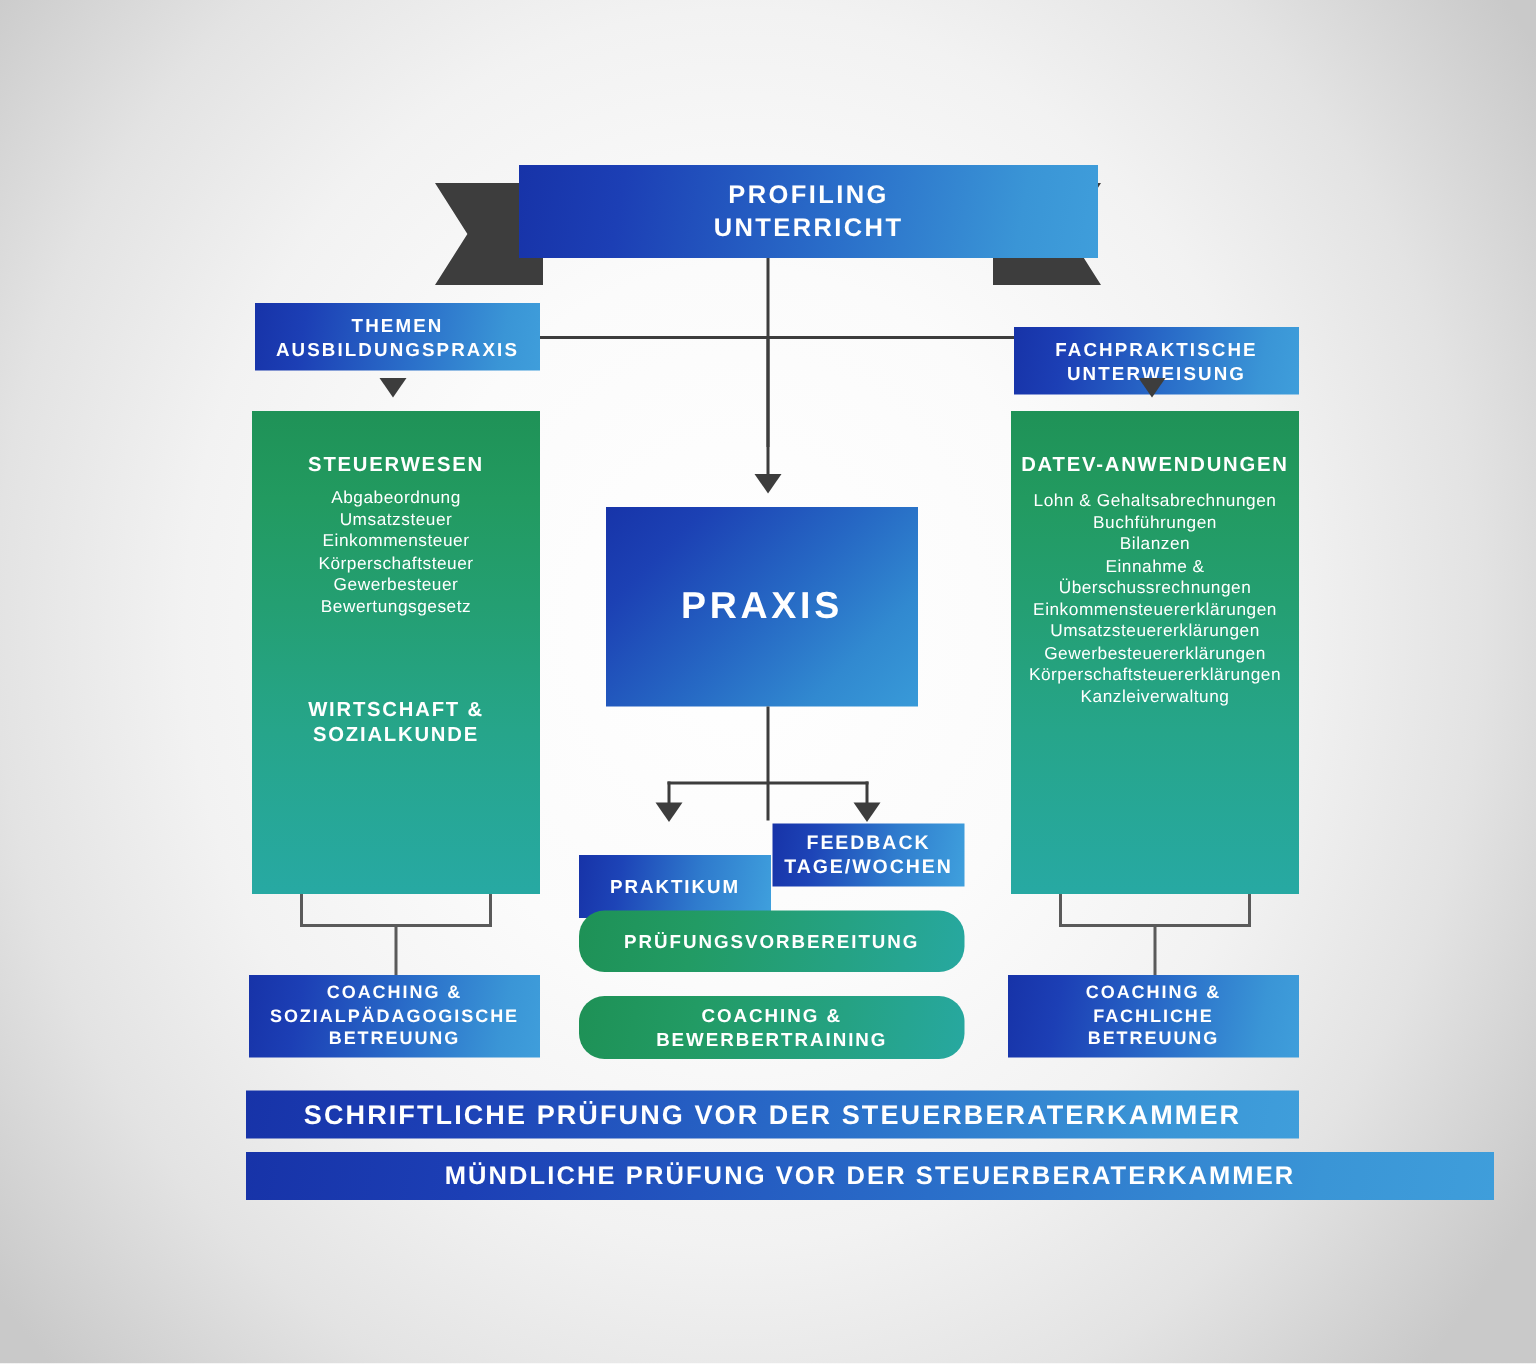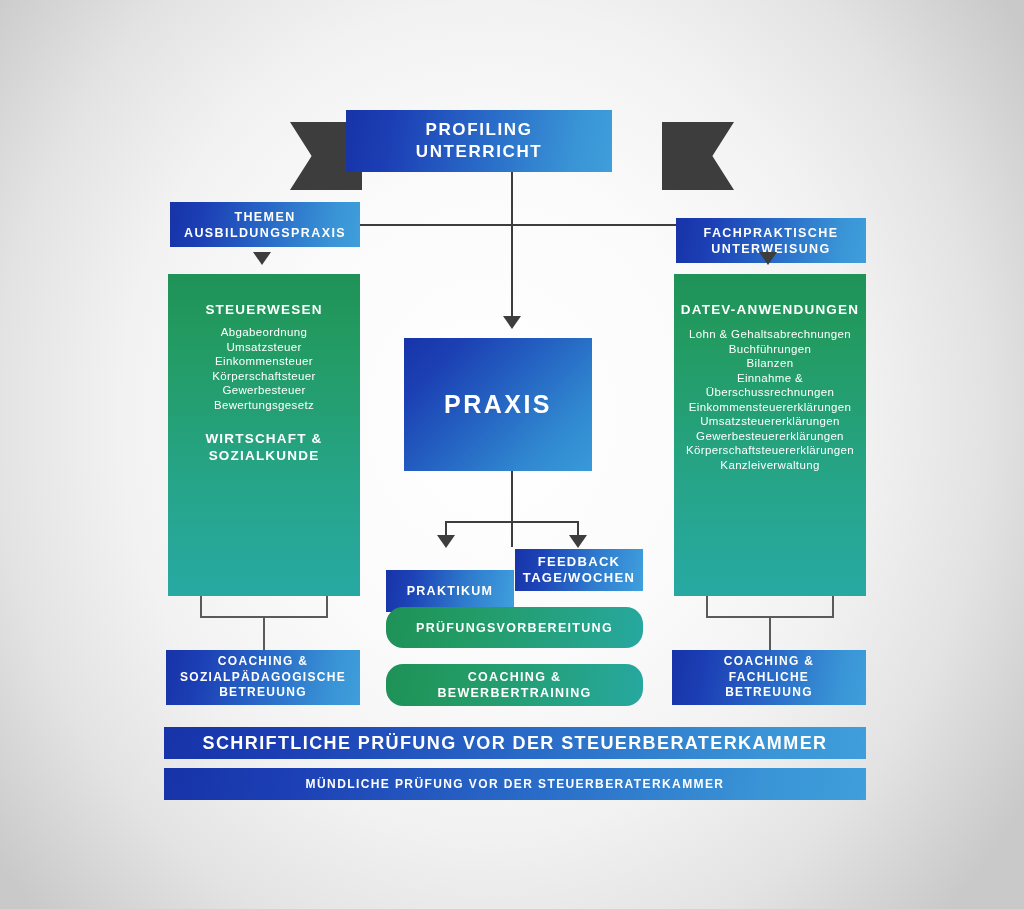--- a/index.html
+++ b/index.html
@@ -28,21 +28,21 @@
     display: flex;
     flex-direction: column;
     align-items: center;
     justify-content: center;
     text-align: center;
     color: #ffffff;
     letter-spacing: 1.1px;
   }
   .blue-grad   { background: linear-gradient(100deg, #1733a8 0%, #1c3fb5 18%, #2a6ec9 55%, #3a95d6 86%, #3f9edb 100%); }
   .blue-grad-2 { background: linear-gradient(100deg, #1733a8 0%, #1d44b7 22%, #2f7bcd 62%, #3fa0dd 100%); }
-  .green-grad  { background: linear-gradient(180deg, #1f9257 0%, #229a60 18%, #249f72 40%, #26a58a 66%, #27a9a3 100%); }
+  .green-grad  { background: linear-gradient(180deg, #1f9257 0%, #229a60 18%, #249f72 40%, #26a58a 66%, #27a9a3 100%); gap: 34px; }
   .green-grad-h{ background: linear-gradient(100deg, #1e9156 0%, #229b64 30%, #25a283 68%, #27a8a0 100%); border-radius: 17px; }
   .praxis-grad { background: linear-gradient(135deg, #1734a9 0%, #1c41b4 20%, #2668c4 52%, #3189d0 78%, #389ad8 100%); }
 
   .title-bold {
     font-weight: bold;
   }
 
   
   #banner-wrap { position: absolute; left: 290px; top: 110px; width: 444px; height: 80px; }
   .ribbon-tail {
@@ -56,21 +56,21 @@
     left: 0px;
     clip-path: polygon(0% 0%, 100% 0%, 100% 100%, 0% 100%, 30% 50%);
   }
   #ribbon-tail-right {
     right: 0px;
     clip-path: polygon(0% 0%, 100% 0%, 70% 50%, 100% 100%, 0% 100%);
   }
   #banner {
     left: 56px;
     top: 0px;
-    width: 266px;
+    width: 386px;
     height: 62px;
     font-size: 17px;
     line-height: 22px;
     letter-spacing: 1.6px;
   }
 
   
   .line {
     position: absolute;
     background: #3d3d3d;
@@ -176,21 +176,21 @@
         <div>Überschussrechnungen</div>
         <div>Einkommensteuererklärungen</div>
         <div>Umsatzsteuererklärungen</div>
         <div>Gewerbesteuererklärungen</div>
         <div>Körperschaftsteuererklärungen</div>
         <div>Kanzleiverwaltung</div>
       </div>
     </div>
   </div>
 
-  <div class="box praxis-grad title-bold" style="left:404px; top:338px; width:188px; height:133px; font-size:25px; letter-spacing:2.5px;text-align:right;">
+  <div class="box praxis-grad title-bold" style="left:404px; top:338px; width:208px; height:133px; font-size:25px; letter-spacing:2.5px;text-align:right;">
     <span>PRAXIS</span>
   </div>
 
   <div class="line vline" style="left:511px; top:471px; height:76px;"></div>
   <div class="line hline" style="left:445px; top:521px; width:134px;"></div>
   <div class="line vline" style="left:445px; top:521px; height:17px;"></div>
   <div class="line vline" style="left:577px; top:521px; height:17px;"></div>
   <div class="arrow-down" style="left:437px; top:535px;"></div>
   <div class="arrow-down" style="left:569px; top:535px;"></div>
 
@@ -224,17 +224,17 @@
   </div>
   <div class="box blue-grad title-bold" style="left:672px; top:650px; width:194px; height:55px; font-size:12px; line-height:15.5px; letter-spacing:1.3px;">
     <span>COACHING &amp;</span>
     <span>FACHLICHE</span>
     <span>BETREUUNG</span>
   </div>
 
   <div class="box blue-grad title-bold" style="left:164px; top:727px; width:702px; height:32px; font-size:18px; letter-spacing:1.4px;">
     <span>SCHRIFTLICHE PRÜFUNG VOR DER STEUERBERATERKAMMER</span>
   </div>
-  <div class="box blue-grad title-bold" style="left:164px; top:768px; width:702px; height:32px; font-size:12px; letter-spacing:1.4px;">
+  <div class="box blue-grad title-bold" style="left:164px; top:768px; width:832px; height:32px; font-size:17px; letter-spacing:1.4px;">
     <span>MÜNDLICHE PRÜFUNG VOR DER STEUERBERATERKAMMER</span>
   </div>
 
 </div>
 
 </body></html>

